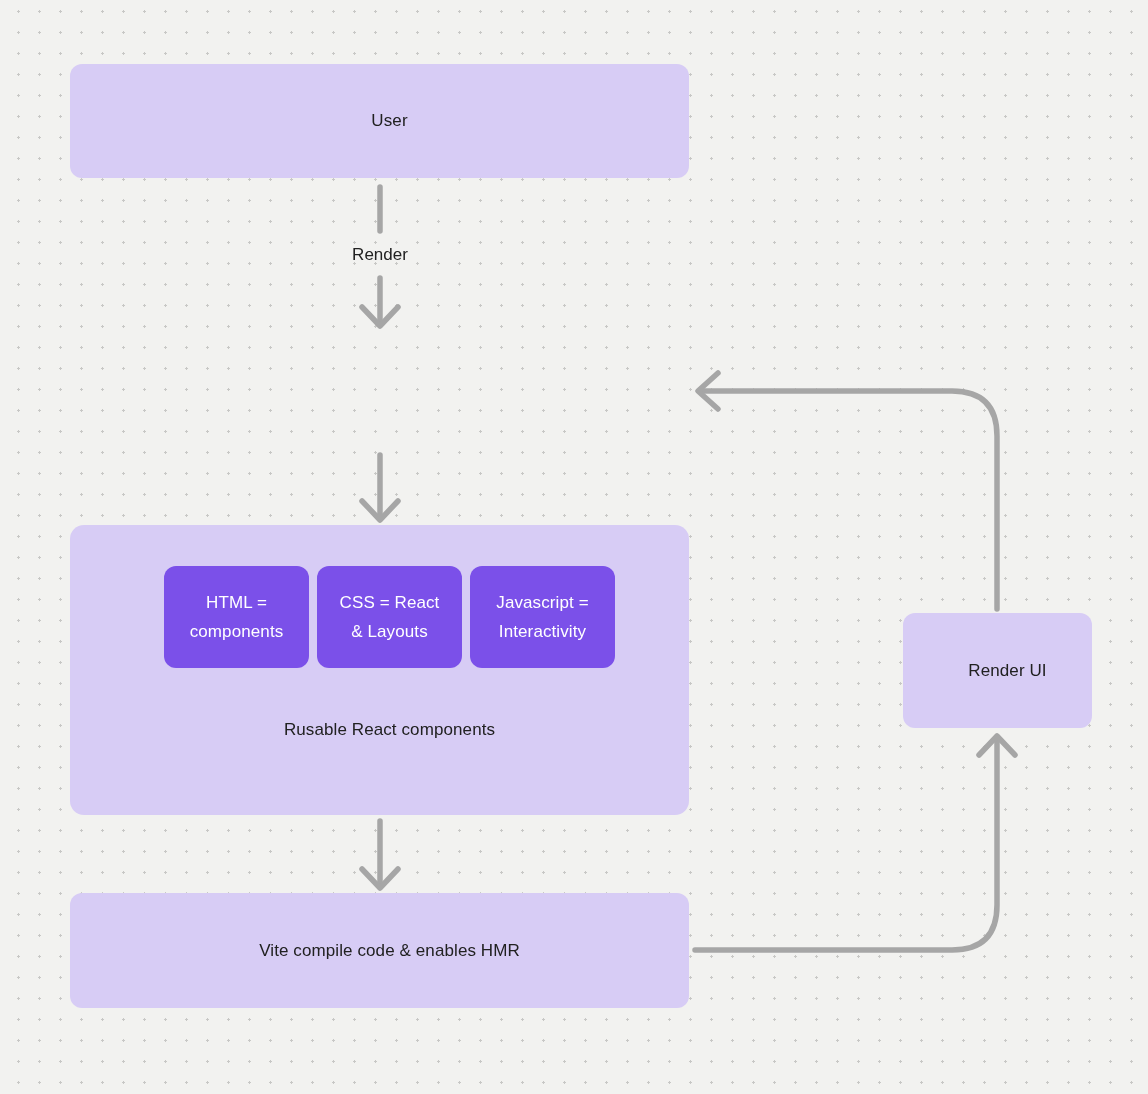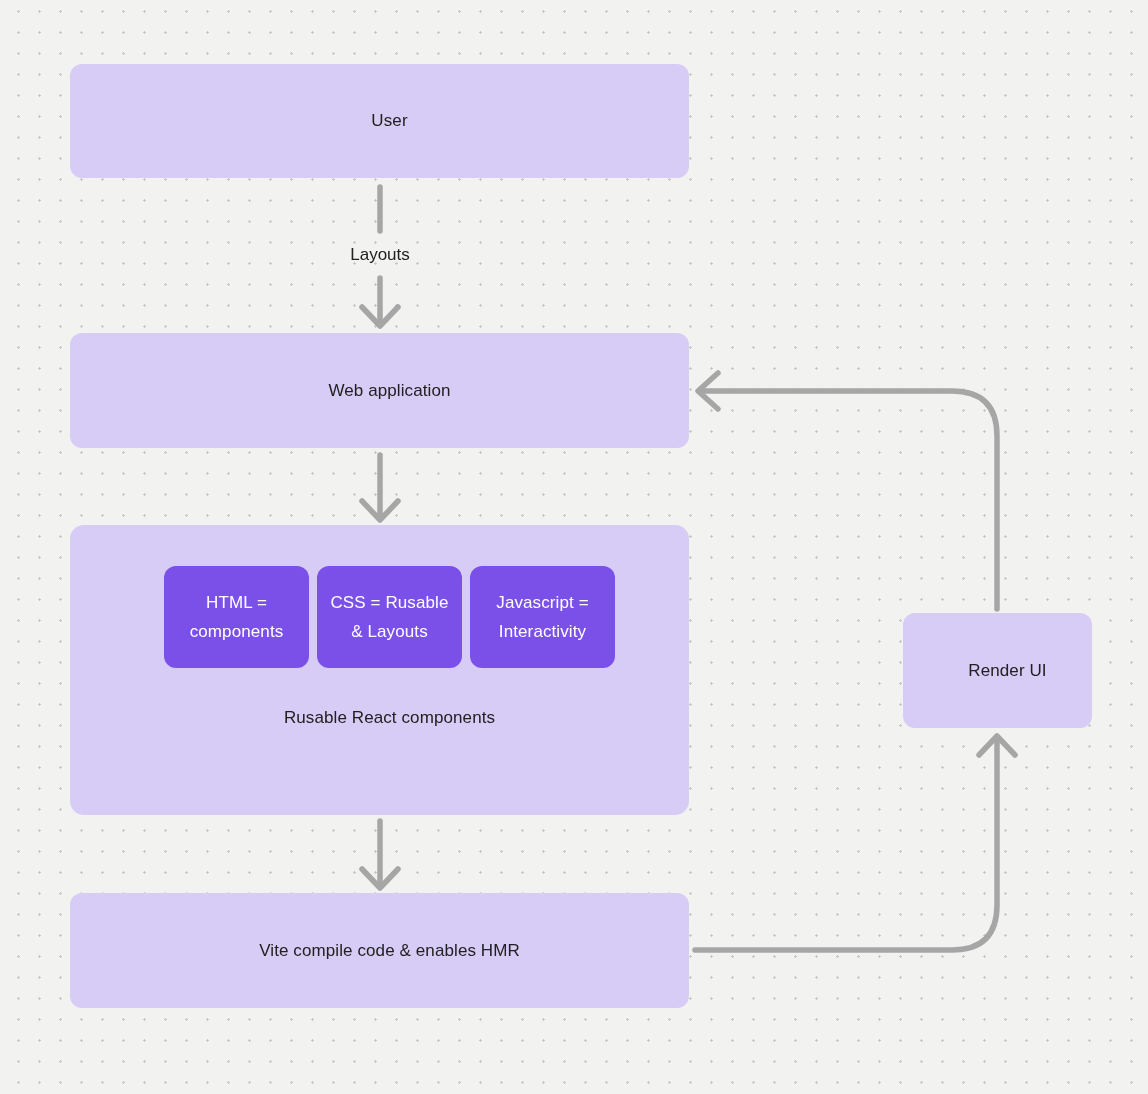--- a/index.html
+++ b/index.html
@@ -62,21 +62,21 @@
     display: flex;
     flex-direction: column;
     align-items: center;
     justify-content: center;
     line-height: 29px;
     font-size: 17px;
     font-weight: 500;
     text-align: center;
   }
   .group-label {
-    margin-top: 40px;
+    margin-top: 52px;
     font-size: 17px;
     font-weight: 500;
   }
   .edge-label {
     position: absolute;
     left: 330px;
     top: 245px;
     width: 100px;
     text-align: center;
     font-size: 17px;
@@ -106,34 +106,31 @@
     <path d="M 979 755 L 997 736 L 1015 755"></path>
 
     <path d="M 997 609 L 997 436 Q 997 391 952 391 L 701 391"></path>
     <path d="M 718 373 L 698 391 L 718 409"></path>
   </svg>
 
   <div class="node node-user">
     <span>User</span>
   </div>
 
-  <div class="edge-label">Layouts</div>
+  <div class="edge-label">Render</div>
 
-  <div class="node node-webapp">
-    <span>Web application</span>
-  </div>
 
   <div class="node node-group">
     <div class="chip-row">
       <div class="chip">
         <span>HTML =</span>
         <span>components</span>
       </div>
       <div class="chip">
-        <span>CSS = Rusable</span>
+        <span>CSS = React</span>
         <span>&amp; Layouts</span>
       </div>
       <div class="chip">
         <span>Javascript =</span>
         <span>Interactivity</span>
       </div>
     </div>
     <div class="group-label">Rusable React components</div>
   </div>
 

